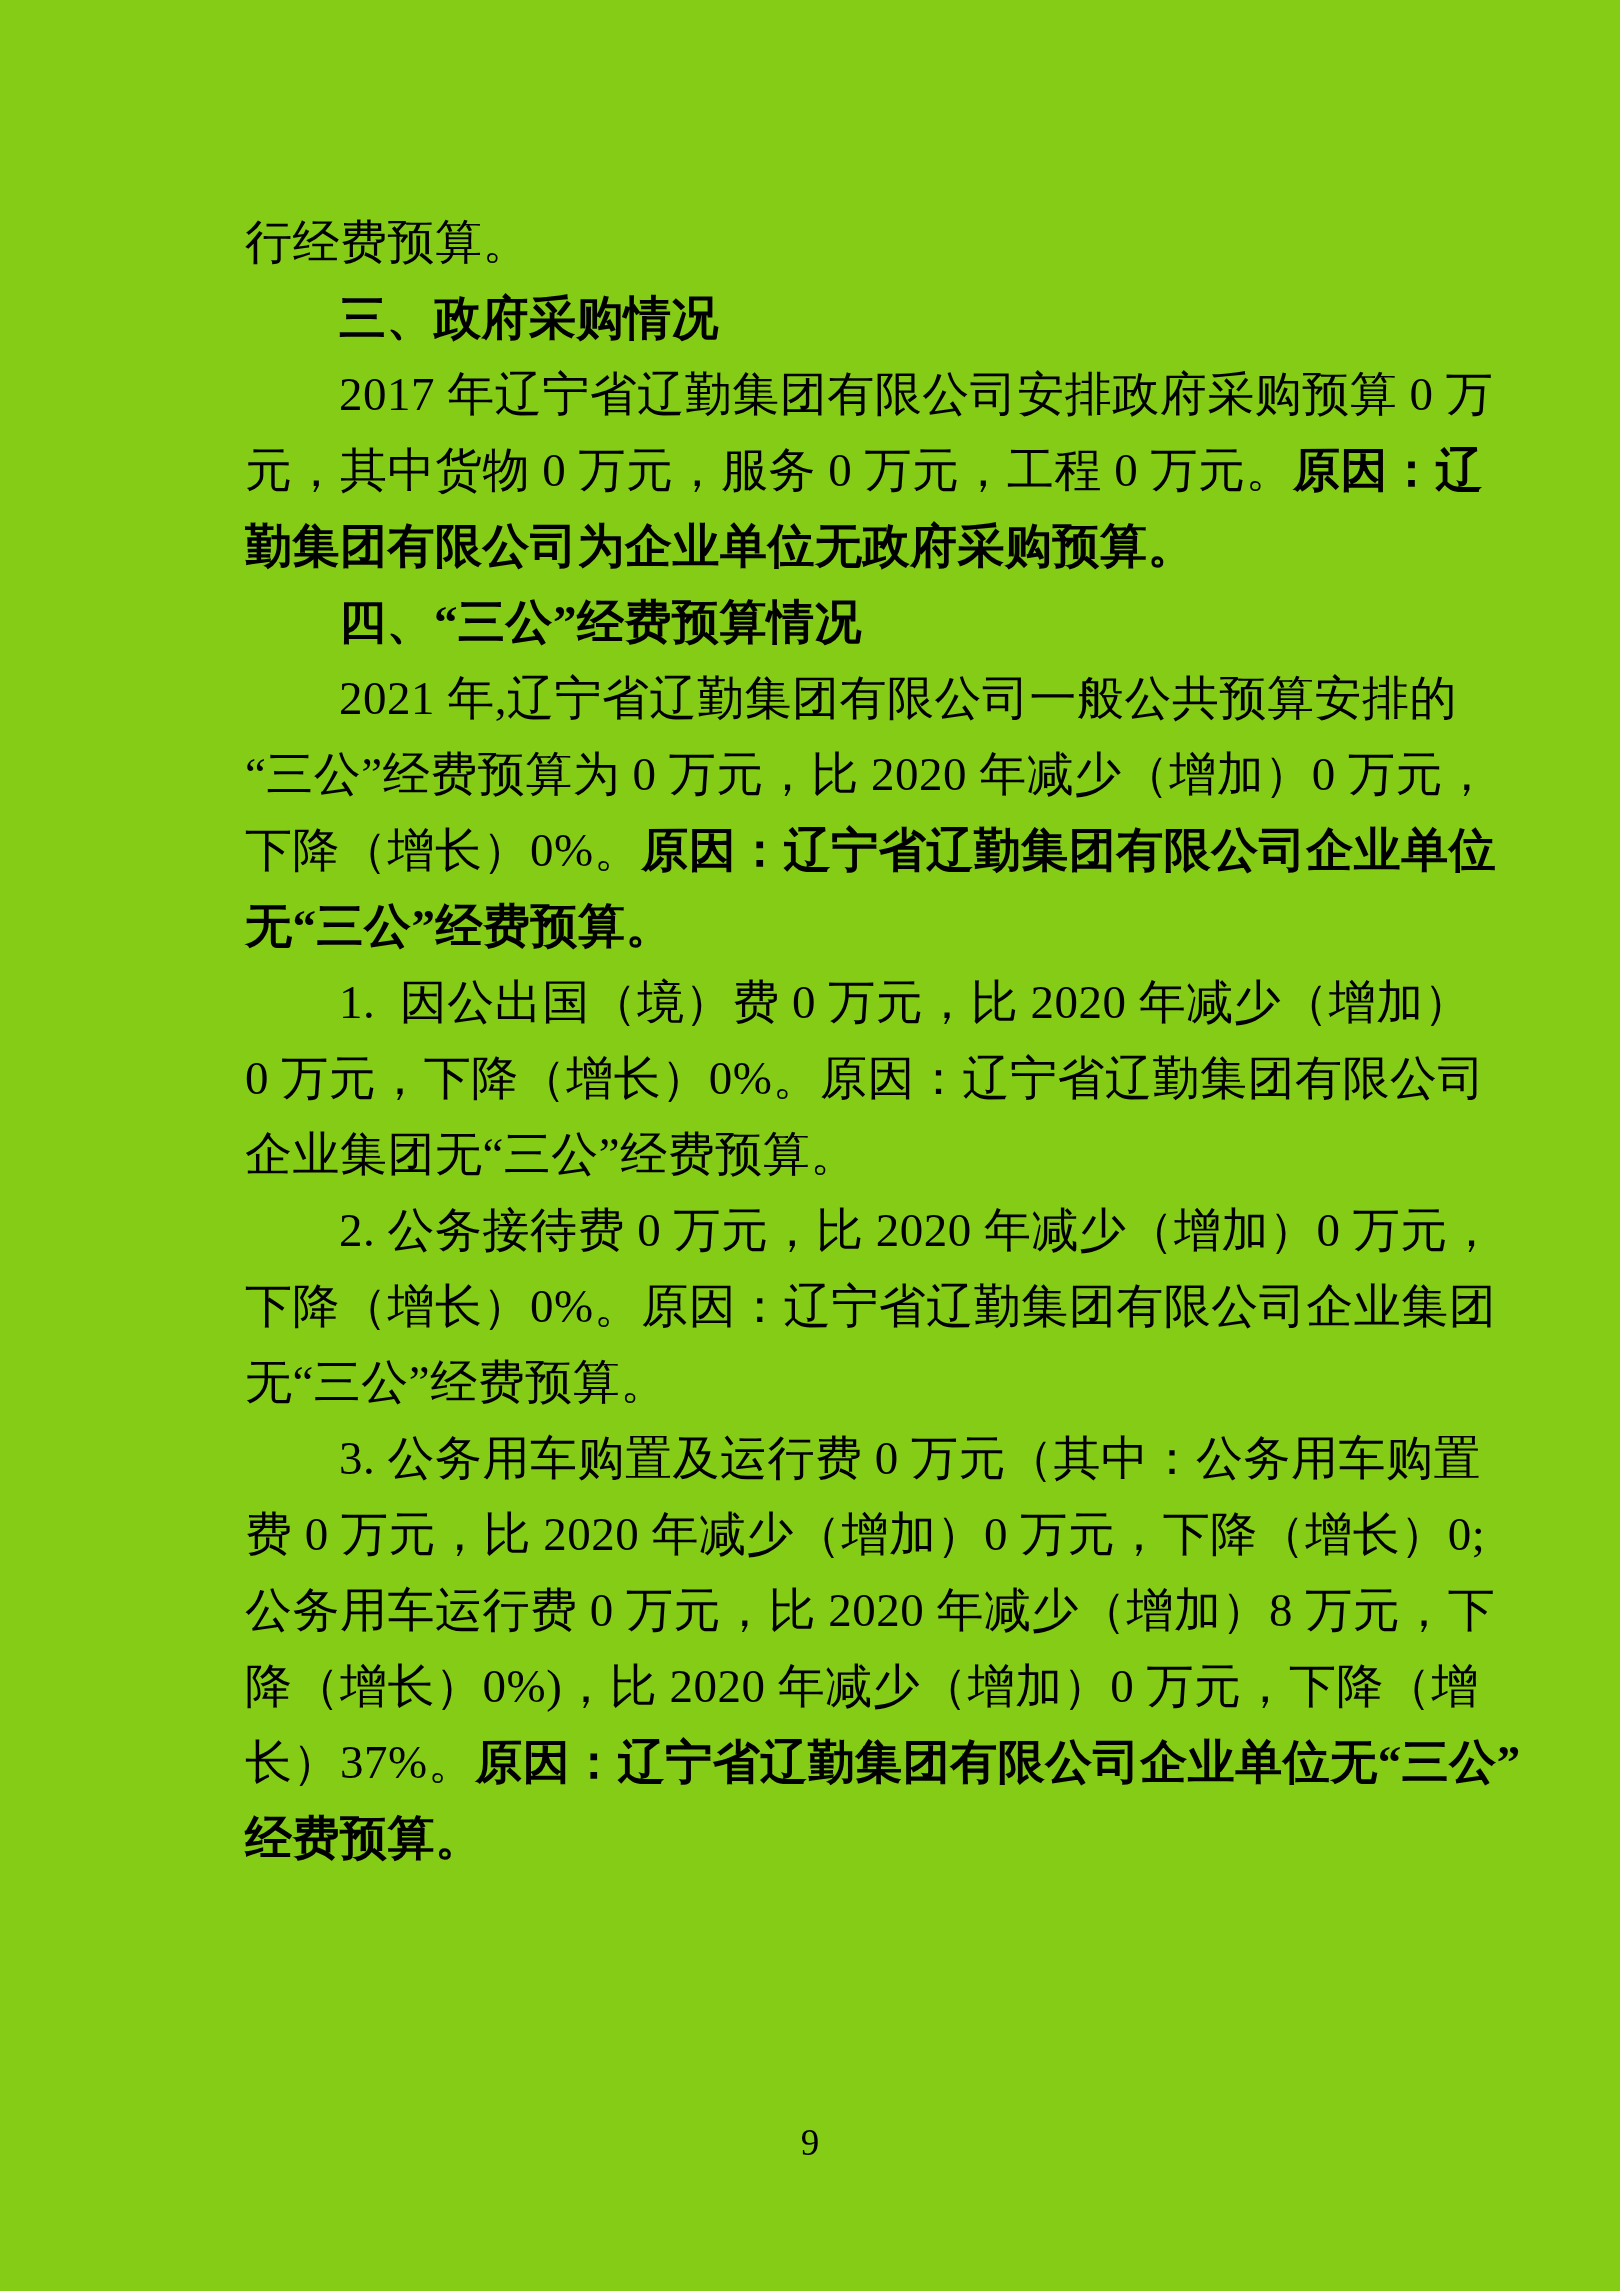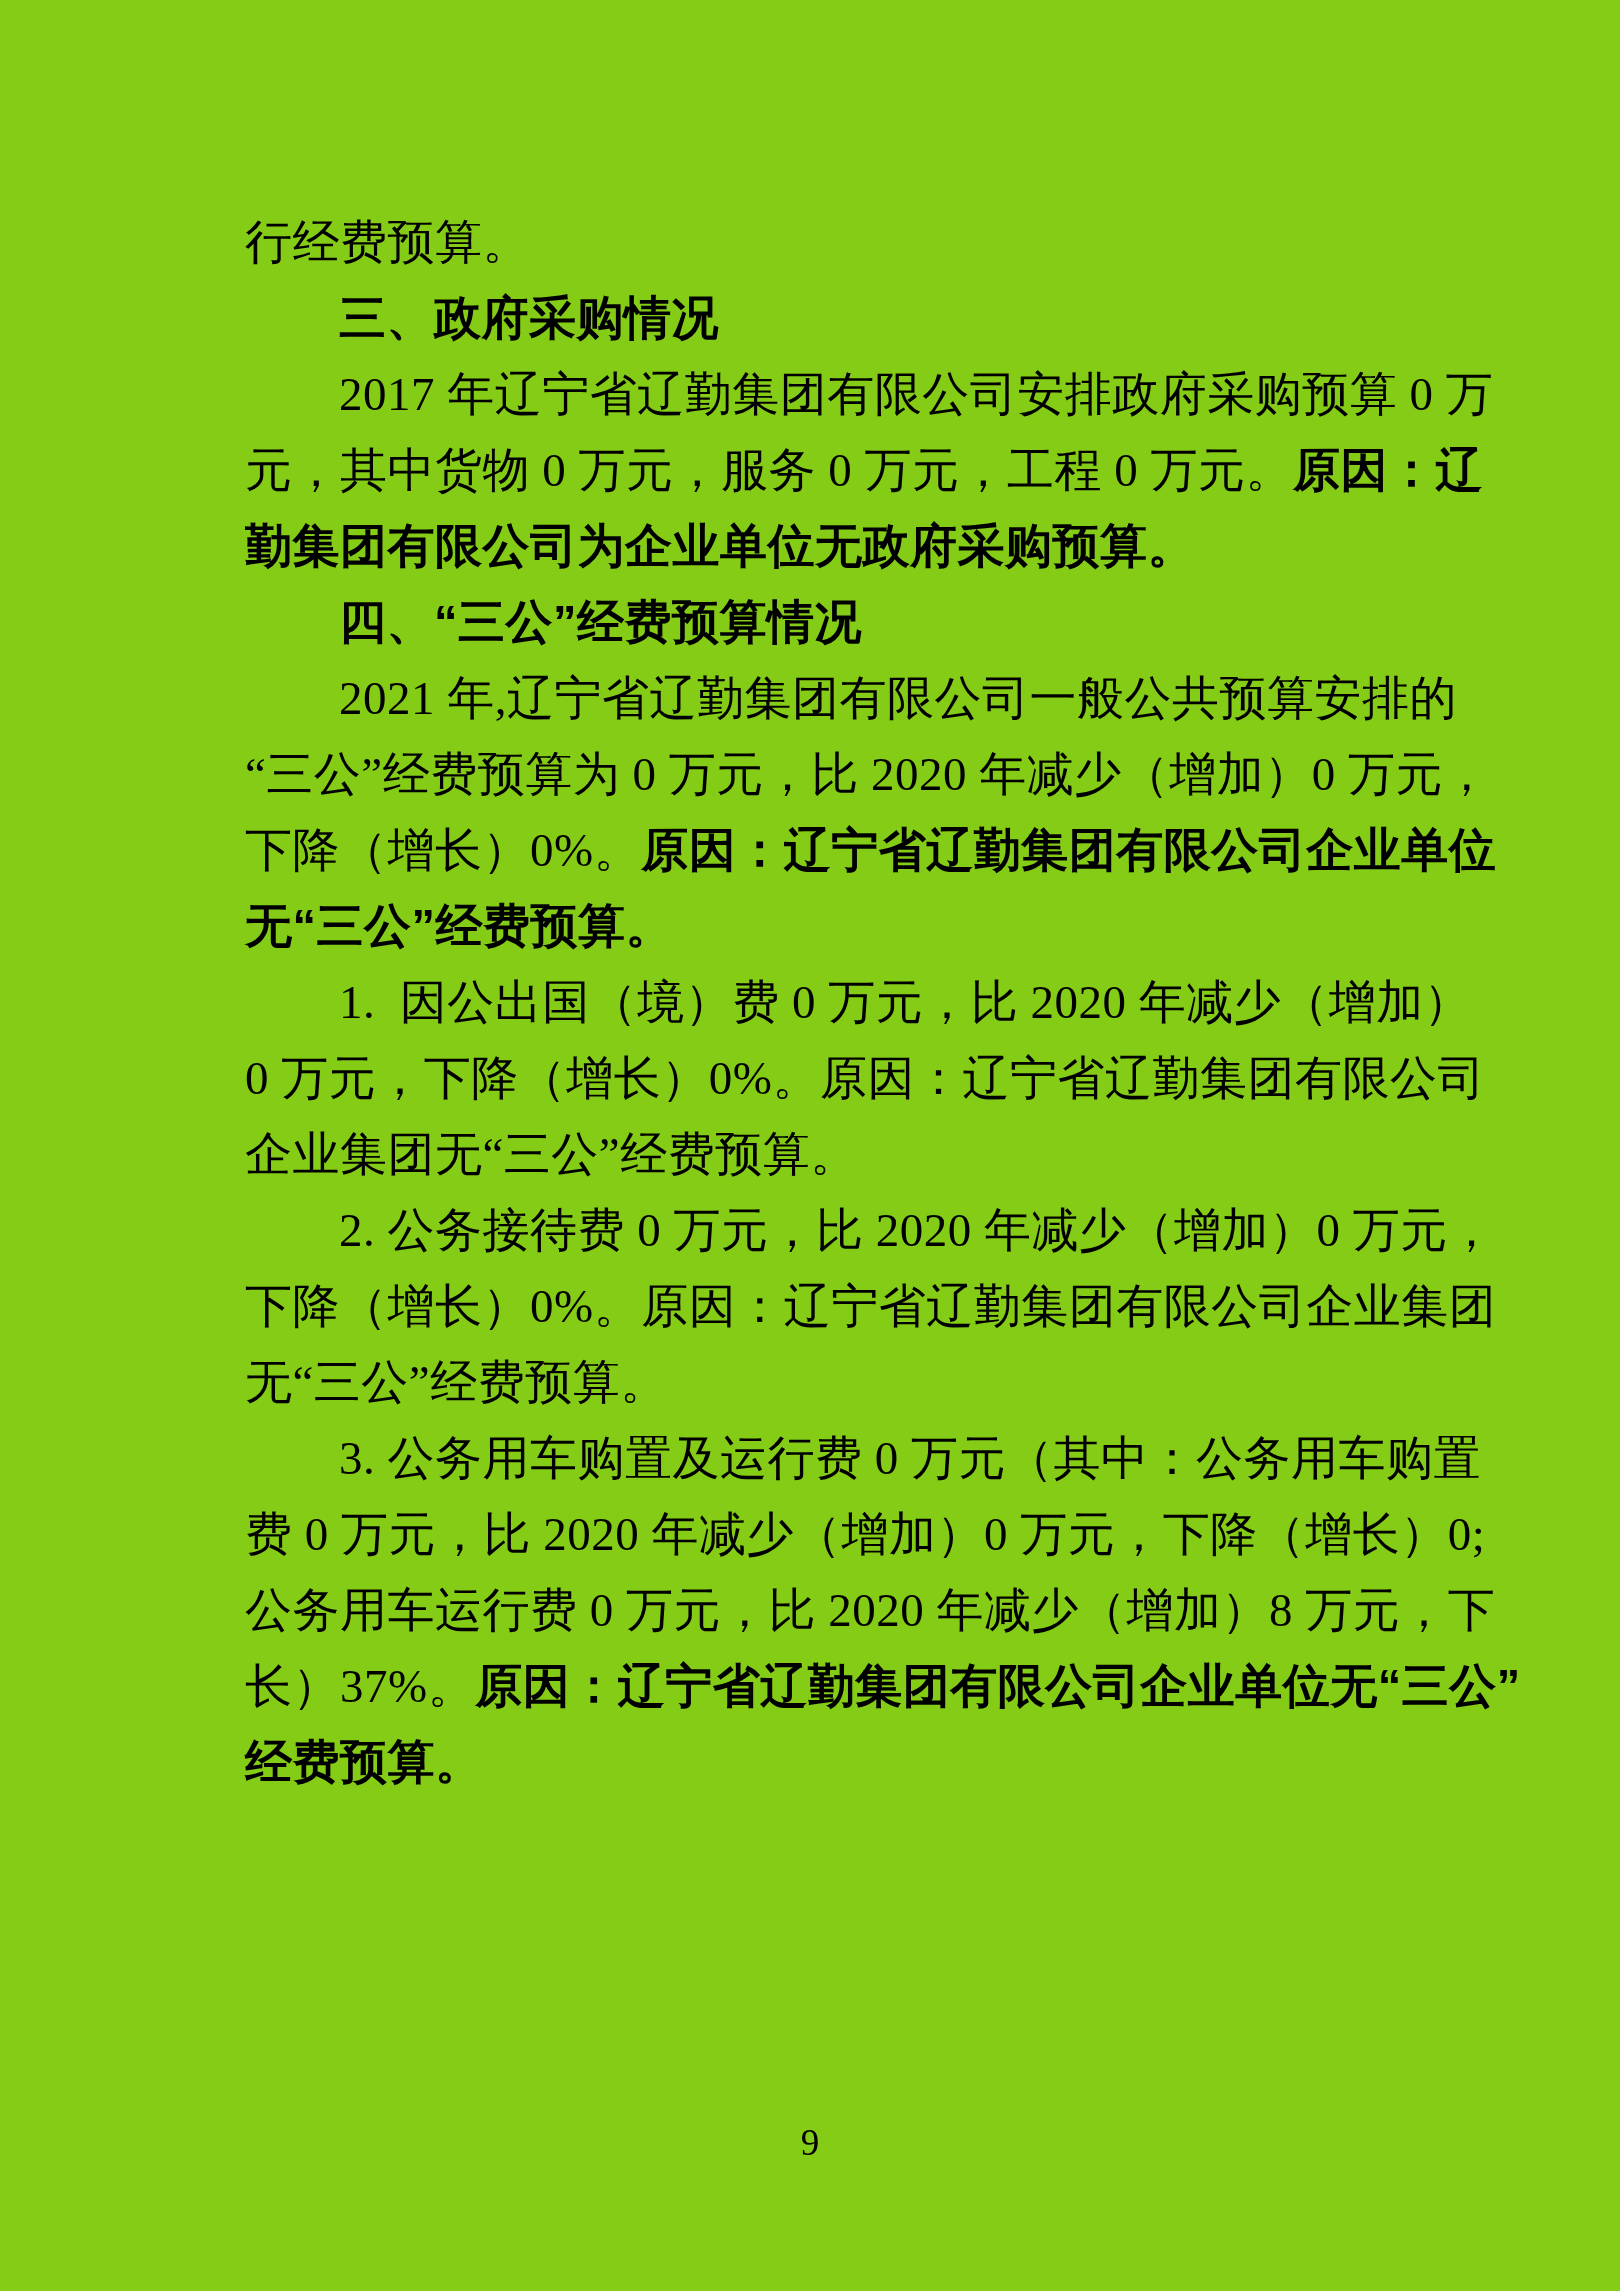--- a/index.html
+++ b/index.html
@@ -30,21 +30,21 @@
     letter-spacing: 0.5px;
   }
   .line.indent {
     text-indent: 94px;
   }
   .run-song {
     font-family: "Liberation Serif", "DejaVu Serif", serif;
     font-weight: 400;
   }
   .run-hei {
-    font-family: Liberation Sans, sans-serif;
+    font-family: Liberation Serif, serif;
     font-weight: 700;
   }
   .page-number {
     position: absolute;
     top: 2115px;
     left: 0;
     width: 100%;
     text-align: center;
     font-size: 37px;
     line-height: 55px;
@@ -88,20 +88,21 @@
     <div class="line"><span class="run-song">下降（增长）0%。原因：辽宁省辽勤集团有限公司企业集团</span></div>
 
     <div class="line"><span class="run-song">无“三公”经费预算。</span></div>
 
     <div class="line indent"><span class="run-song">3. 公务用车购置及运行费 0 万元（其中：公务用车购置</span></div>
 
     <div class="line"><span class="run-song">费 0 万元，比 2020 年减少（增加）0 万元，下降（增长）0;</span></div>
 
     <div class="line"><span class="run-song">公务用车运行费 0 万元，比 2020 年减少（增加）8 万元，下</span></div>
 
+    <div class="line"><span class="run-song">降（增长）0%)，比 2020 年减少（增加）0 万元，下降（增</span></div>
 
     <div class="line"><span class="run-song">长）37%。</span><span class="run-hei">原因：辽宁省辽勤集团有限公司企业单位无“三公”</span></div>
 
     <div class="line"><span class="run-hei">经费预算。</span></div>
 
   </div>
 
   <div class="page-number">9</div>
 </div>
 

